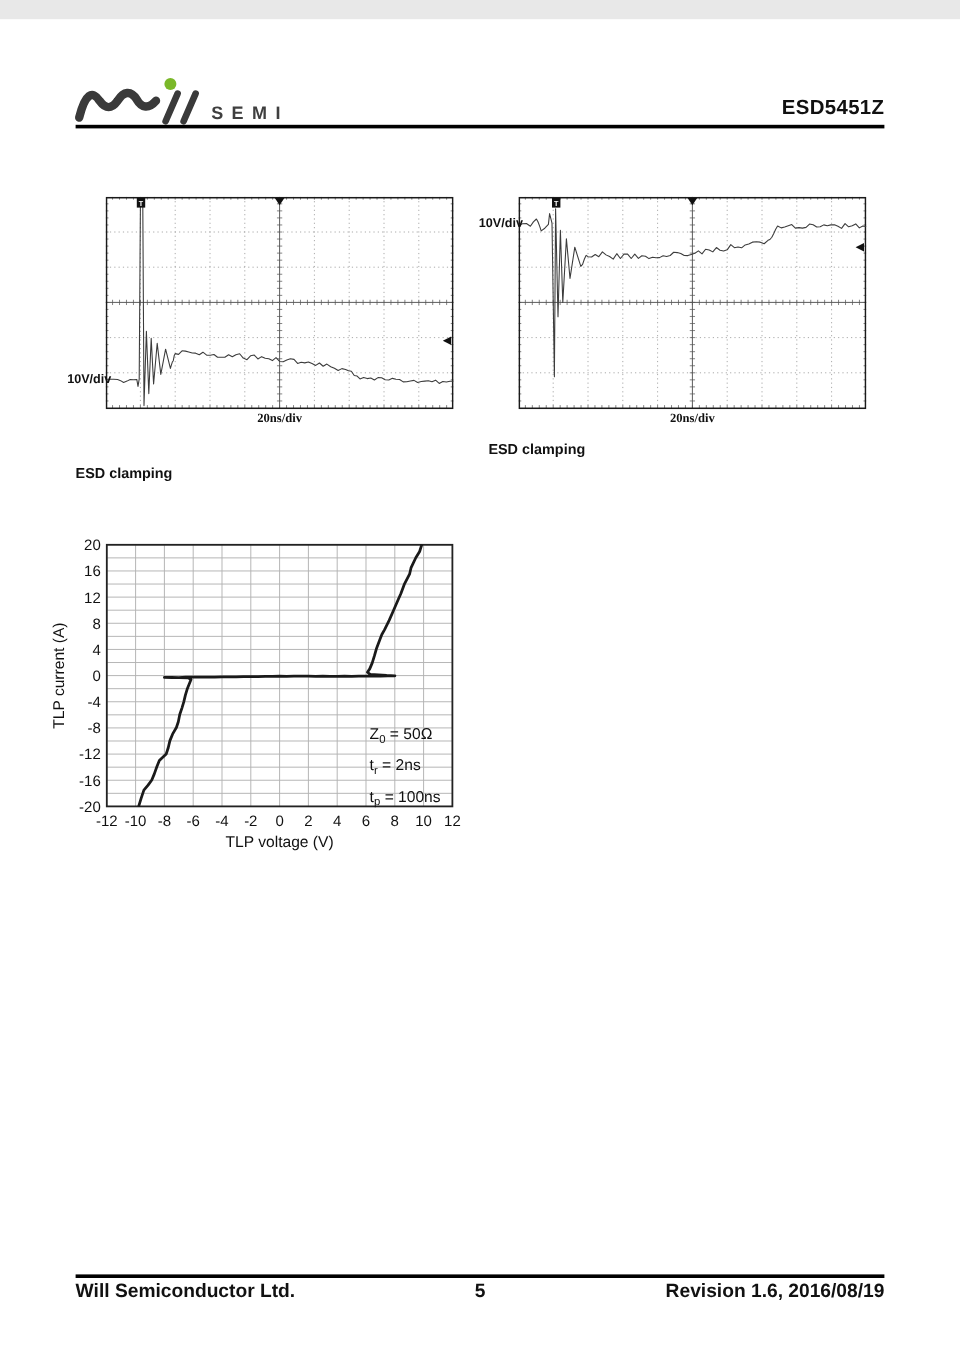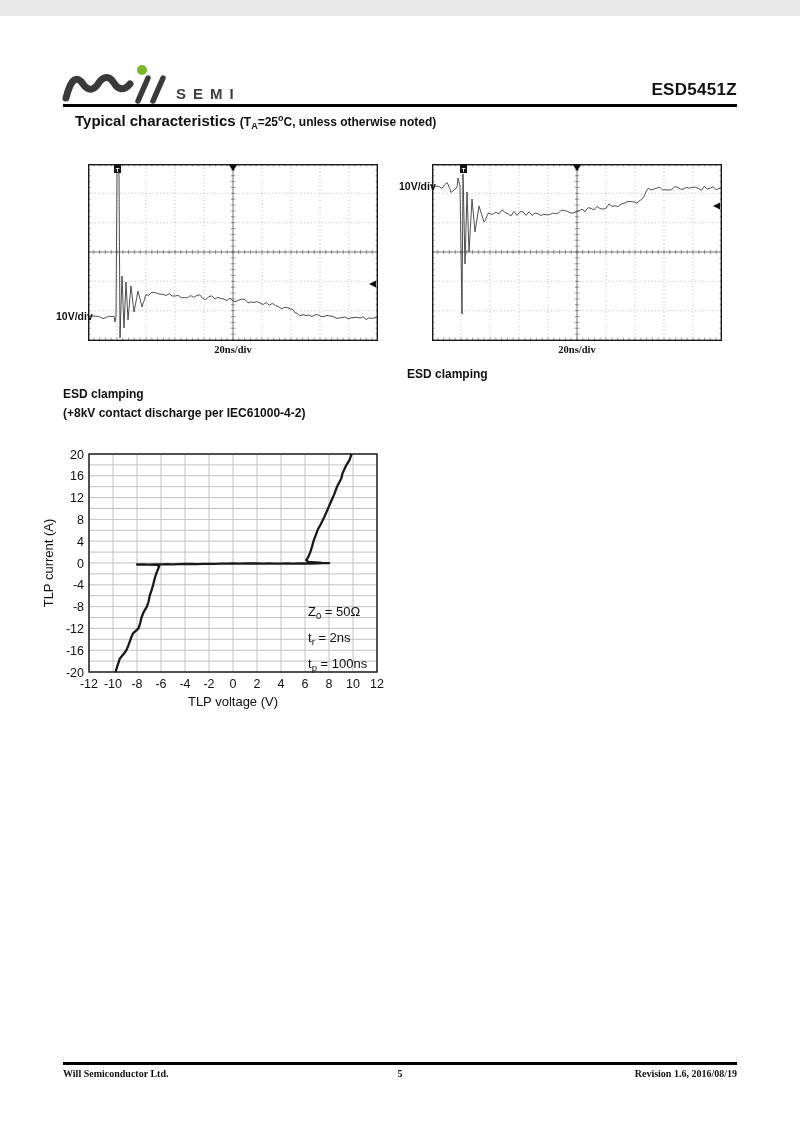--- a/index.html
+++ b/index.html
@@ -25,21 +25,21 @@
   .tdiv1{left:88px;top:328px;}
   .tdiv2{left:432px;top:328px;}
   .fig-caption{width:340px;font-size:12px;font-weight:bold;line-height:19px;}
   .cap1{left:63px;top:369px;}
   .cap2{left:407px;top:349px;}
   
   .tlp-chart{left:40px;top:428px;}
   .tlp-caption{left:63px;top:705px;width:340px;text-align:center;font-size:12.5px;font-weight:bold;}
   
   .footer-rule{left:63px;top:1046px;width:674px;height:2.5px;background:#000;}
-  .footer-text{top:1052px;font-size:10px;font-weight:bold;white-space:nowrap;font-family:Liberation Serif, serif;}
+  .footer-text{top:1052px;font-size:16px;font-weight:bold;white-space:nowrap;}
   .footer-left{left:63px;}
   .footer-center{left:0;width:800px;text-align:center;}
   .footer-right{right:63px;}
 </style>
 </head>
 <body>
 
 <div class="page">
 
   <div class="abs logo-wrap">
@@ -47,26 +47,20 @@
       <path d="M8,36 C13,16 19,13 25,22 C30,29 35,29 40,22 C45,14 51,13 56,21 C60,28 66,29 72,22" fill="none" stroke="#3a3a3a" stroke-width="7" stroke-linecap="round" id="logo-wave"></path>
       <line x1="80" y1="39" x2="90" y2="16" stroke="#3a3a3a" stroke-width="5.5" stroke-linecap="round"></line>
       <line x1="95" y1="39" x2="105" y2="16" stroke="#3a3a3a" stroke-width="5.5" stroke-linecap="round"></line>
       <circle cx="84" cy="8" r="5" fill="#7ab829" id="logo-dot"></circle>
       <text id="logo-semi" x="118" y="37" font-family="Liberation Sans, sans-serif" font-size="15" font-weight="bold" letter-spacing="7" fill="#3f3f3f">SEMI</text>
     </svg>
   </div>
   <div class="abs part-number">ESD5451Z</div>
   <div class="abs header-rule"></div>
 
-  <div class="abs page-title">
-    <span>Typical characteristics</span>
-    <span class="paren">
-      <span>(T</span><sub>A</sub><span>=25</span><sup>o</sup><span>C, unless otherwise noted)</span>
-    </span>
-  </div>
 
   <svg class="abs scope-svg scope1" id="scope0" width="290" height="177" viewBox="0 0 290 177">
       <g>
         <line x1="29" y1="0" x2="29" y2="176" stroke="#9a9a9a" stroke-width="0.7" stroke-dasharray="1 2.6"></line>
         <line x1="58" y1="0" x2="58" y2="176" stroke="#9a9a9a" stroke-width="0.7" stroke-dasharray="1 2.6"></line>
         <line x1="87" y1="0" x2="87" y2="176" stroke="#9a9a9a" stroke-width="0.7" stroke-dasharray="1 2.6"></line>
         <line x1="116" y1="0" x2="116" y2="176" stroke="#9a9a9a" stroke-width="0.7" stroke-dasharray="1 2.6"></line>
         <line x1="174" y1="0" x2="174" y2="176" stroke="#9a9a9a" stroke-width="0.7" stroke-dasharray="1 2.6"></line>
         <line x1="203" y1="0" x2="203" y2="176" stroke="#9a9a9a" stroke-width="0.7" stroke-dasharray="1 2.6"></line>
         <line x1="232" y1="0" x2="232" y2="176" stroke="#9a9a9a" stroke-width="0.7" stroke-dasharray="1 2.6"></line>
@@ -318,21 +312,20 @@
         <rect x="26" y="1" width="7" height="8" fill="#111"></rect>
         <text x="29.5" y="7.5" text-anchor="middle" font-size="6" font-weight="bold" fill="#fff" font-family="Liberation Sans, sans-serif">T</text>
         <polygon points="141,1 149,1 145,7" fill="#111"></polygon>
         <polygon points="281,120 288,116.5 288,123.5" fill="#111"></polygon>
       </g>
     </svg>
   <div class="abs vdiv-label vdiv1">10V/div</div>
   <div class="abs tdiv-label tdiv1">20ns/div</div>
   <div class="abs fig-caption cap1">
     <div>ESD clamping</div>
-    <div>(+8kV contact discharge per IEC61000-4-2)</div>
   </div>
 
   <svg class="abs scope-svg scope2" id="scope1" width="290" height="177" viewBox="0 0 290 177">
       <g>
         <line x1="29" y1="0" x2="29" y2="176" stroke="#9a9a9a" stroke-width="0.7" stroke-dasharray="1 2.6"></line>
         <line x1="58" y1="0" x2="58" y2="176" stroke="#9a9a9a" stroke-width="0.7" stroke-dasharray="1 2.6"></line>
         <line x1="87" y1="0" x2="87" y2="176" stroke="#9a9a9a" stroke-width="0.7" stroke-dasharray="1 2.6"></line>
         <line x1="116" y1="0" x2="116" y2="176" stroke="#9a9a9a" stroke-width="0.7" stroke-dasharray="1 2.6"></line>
         <line x1="174" y1="0" x2="174" y2="176" stroke="#9a9a9a" stroke-width="0.7" stroke-dasharray="1 2.6"></line>
         <line x1="203" y1="0" x2="203" y2="176" stroke="#9a9a9a" stroke-width="0.7" stroke-dasharray="1 2.6"></line>

